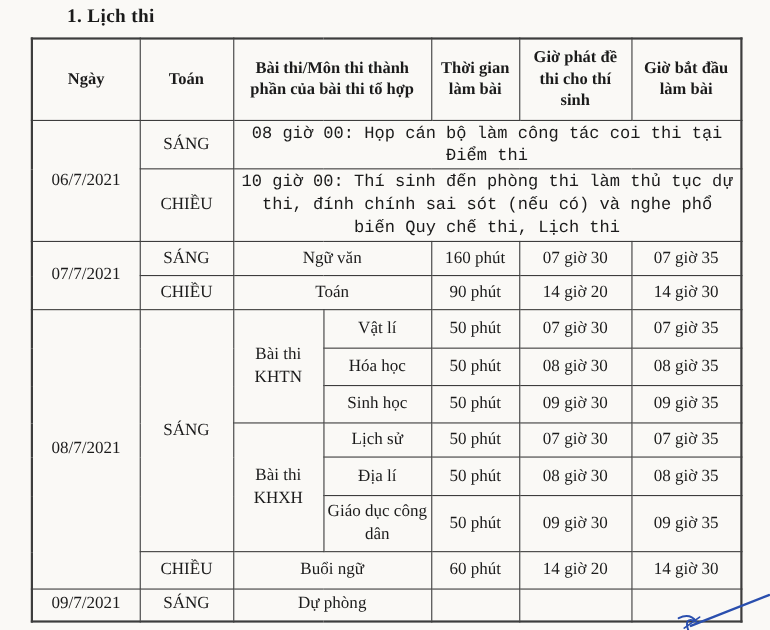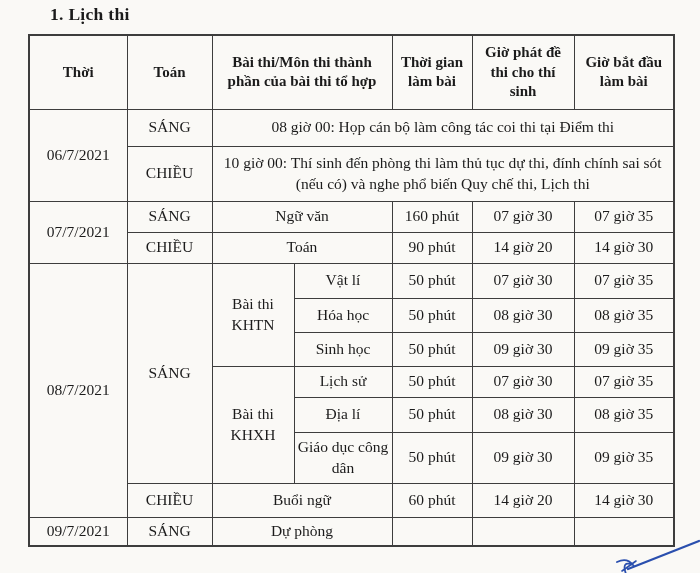--- a/index.html
+++ b/index.html
@@ -6,21 +6,21 @@
   html, body {
     width: 700px; height: 573px;
     background: #faf9f6;
     font-family: "Liberation Serif", "DejaVu Serif", serif;
     color: #1b1b1b;
     overflow: hidden;
     position: relative;
   }
   .page-title {
     position: absolute;
-    left: 50px; top: 4px;
+    left: 61px; top: 4px;
     font-size: 17.5px;
     font-weight: bold;
     letter-spacing: 0.3px;
   }
   table.schedule {
     position: absolute;
     left: 28px; top: 34px;
     width: 645px;
     border-collapse: collapse;
     table-layout: fixed;
@@ -37,20 +37,21 @@
   }
   table.schedule th {
     font-weight: bold;
     font-size: 15px;
     line-height: 1.3;
   }
   td.note-cell {
     text-align: left;
     padding-left: 7px;
     padding-right: 6px;
+    font-family: Liberation Mono, monospace;
   }
   td.time { font-weight: normal; }
   .pen-mark {
     position: absolute;
     right: 0; bottom: 0;
     width: 130px; height: 42px;
   }
 </style>
 </head>
 <body>
@@ -62,21 +63,21 @@
     <col style="width:98px">
       <col style="width:85px">
       <col style="width:82px">
       <col style="width:98px">
     <col style="width:80px">
       <col style="width:102px">
       <col style="width:100px">
   </colgroup>
   <tbody>
     <tr style="height:74px">
-      <th>Thời</th>
+      <th>Ngày</th>
       <th>Toán</th>
       <th colspan="2">Bài thi/Môn thi thành phần của bài thi tổ hợp</th>
       <th>Thời gian làm bài</th>
       <th>Giờ phát đề thi cho thí sinh</th>
       <th>Giờ bắt đầu làm bài</th>
     </tr>
 
     <tr style="height:37px">
       <td rowspan="2">06/7/2021</td>
       <td>SÁNG</td>

